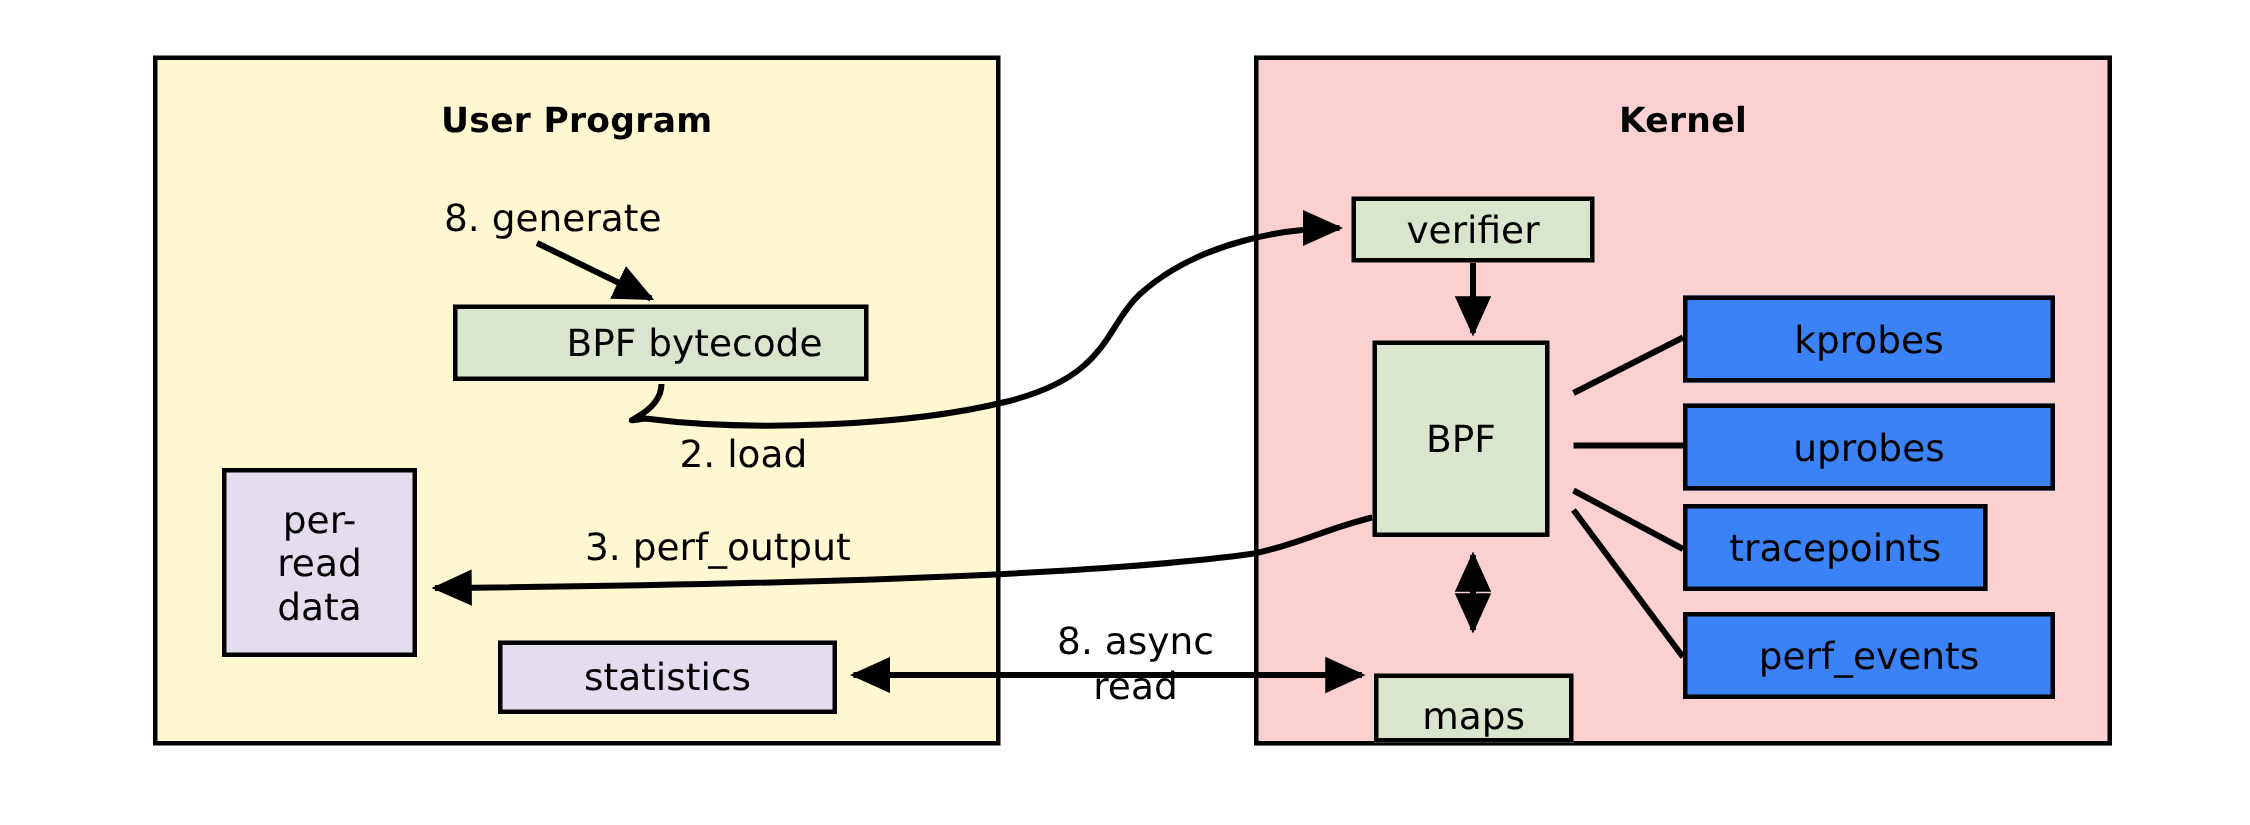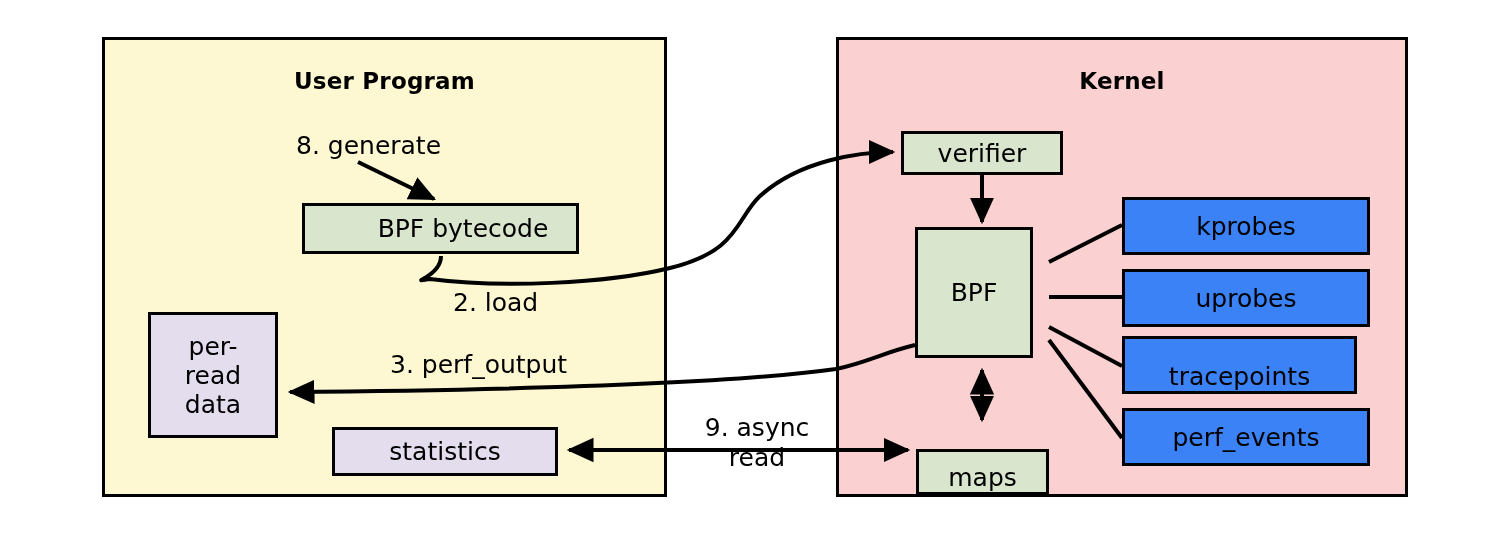--- a/index.html
+++ b/index.html
@@ -66,21 +66,21 @@
   .node-bpf-bytecode { left: 302px; top: 203px; width: 277px; height: 51px; padding-left: 45px; }
   .node-per-event    { left: 148px; top: 312px; width: 130px; height: 126px; font-size: 25px; }
   .node-statistics   { left: 332px; top: 427px; width: 226px; height: 49px; }
 
   .node-verifier     { left: 901px; top: 131px; width: 162px; height: 44px; }
   .node-bpf          { left: 915px; top: 227px; width: 118px; height: 131px; }
   .node-maps         { left: 916px; top: 449px; width: 133px; height: 46px; align-items: flex-end; }
 
   .node-kprobes      { left: 1122px; top: 197px; width: 248px; height: 58px; }
   .node-uprobes      { left: 1122px; top: 269px; width: 248px; height: 58px; }
-  .node-tracepoints  { left: 1122px; top: 336px; width: 235px; height: 58px; align-items: flex-end; }
+  .node-tracepoints  { left: 1122px; top: 336px; width: 203px; height: 58px; }
   .node-perf-events  { left: 1122px; top: 408px; width: 248px; height: 58px; }
 
   .edge-label {
     position: absolute;
     font-size: 25px;
     color: #000000;
     white-space: nowrap;
     text-align: center;
     line-height: 1.2;
   }
@@ -168,17 +168,17 @@
     <span>tracepoints</span>
   </div>
   <div class="node blue node-perf-events">
     <span>perf_events</span>
   </div>
 
   <div class="edge-label lbl-generate">8. generate</div>
   <div class="edge-label lbl-load">2. load</div>
   <div class="edge-label lbl-perf-output">3. perf_output</div>
   <div class="edge-label lbl-async-read">
-    <div>9. async</div>
+    <div>8. async</div>
     <div>read</div>
   </div>
 
 </div>
 
 </body></html>

